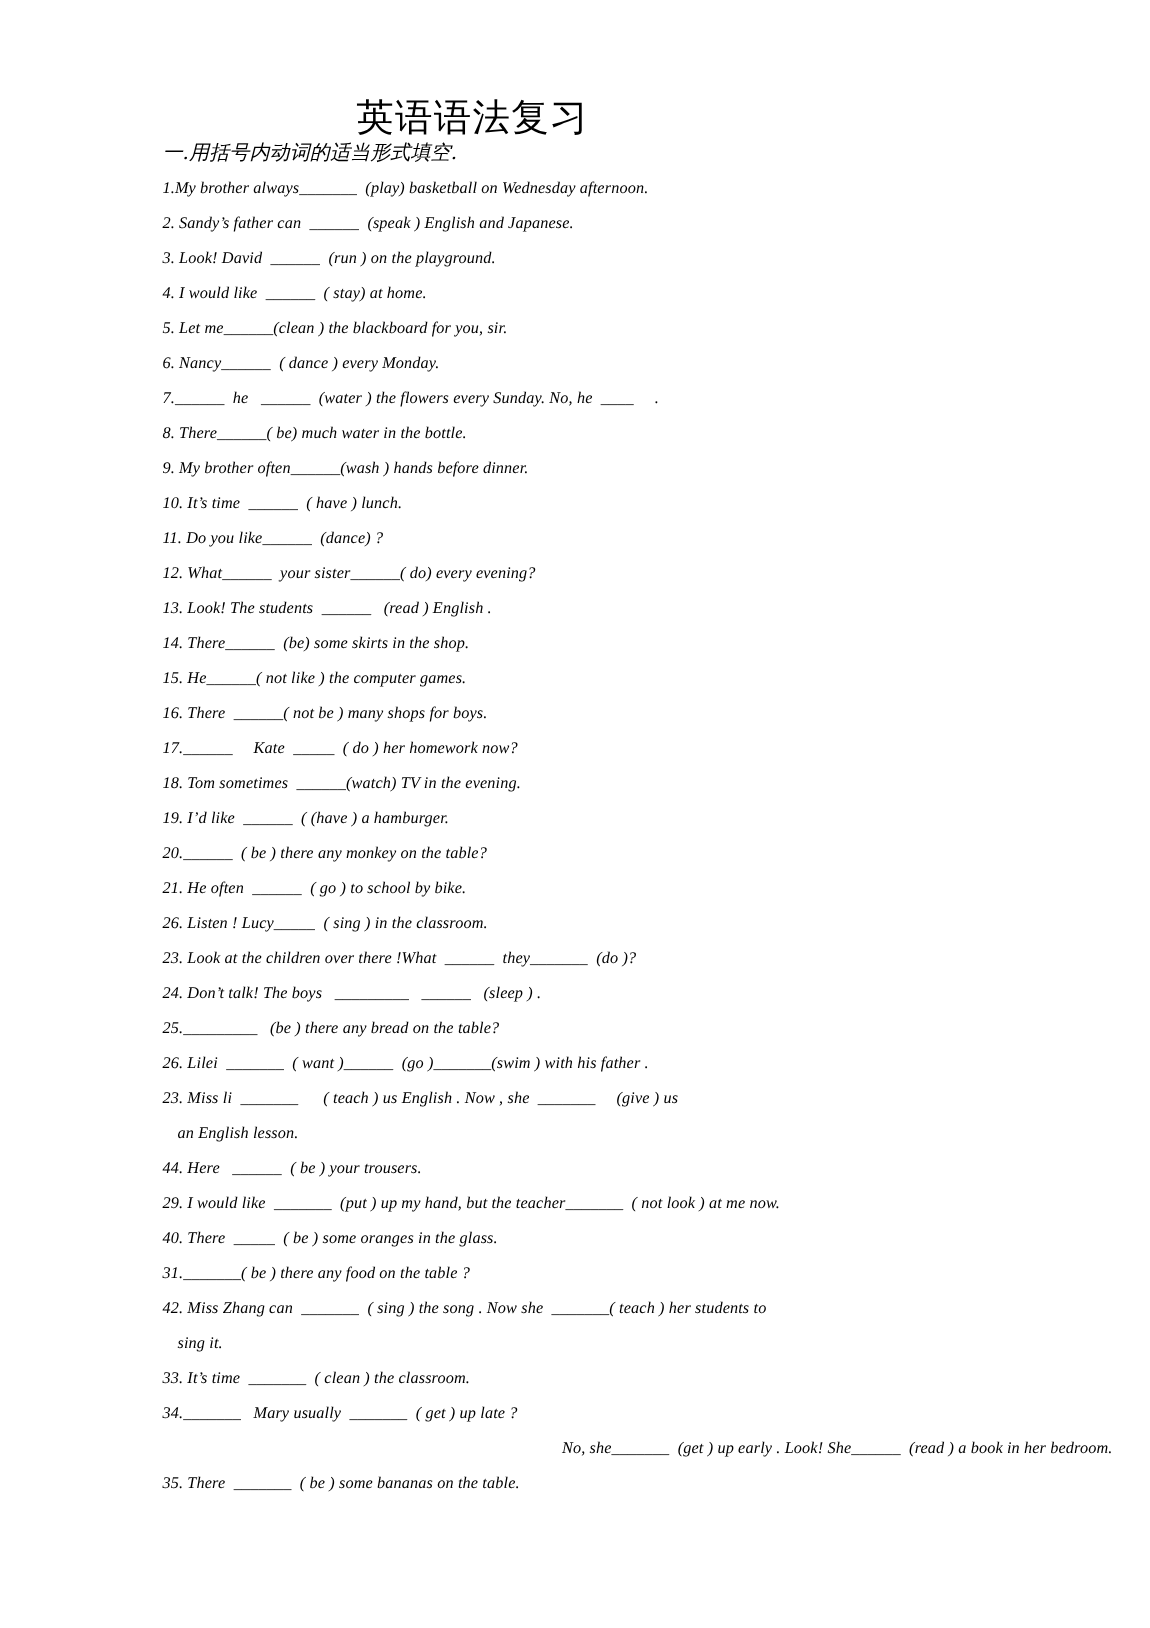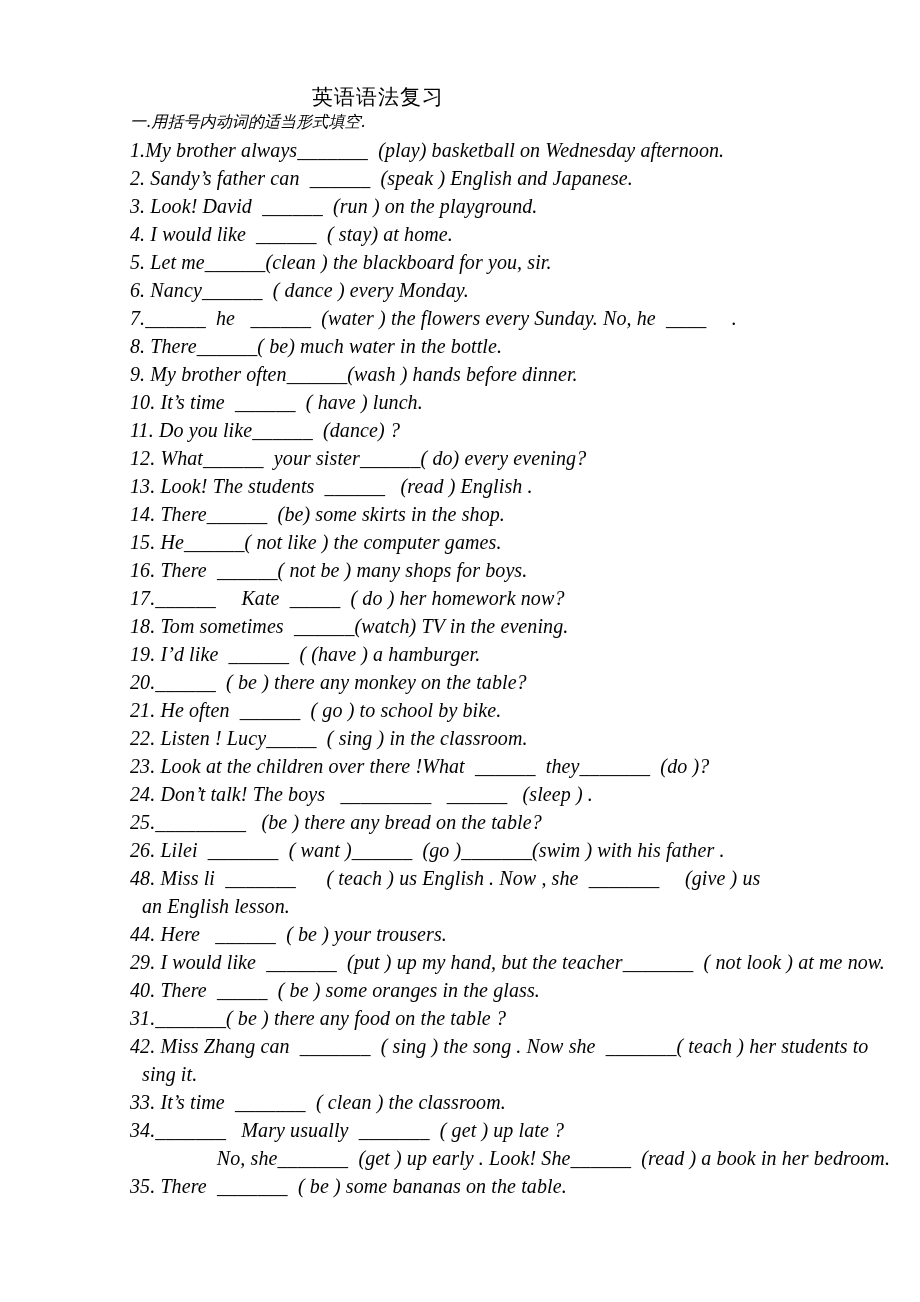--- a/index.html
+++ b/index.html
@@ -21,35 +21,35 @@
     width: 920px;
     height: 1302px;
     background: #ffffff;
   }
   .doc-title {
     position: absolute;
     left: 0;
     top: 80px;
     width: 756px;
     text-align: center;
-    font-size: 21px;
+    font-size: 30px;
     letter-spacing: 1px;
     line-height: 34px;
     white-space: pre;
-    font-family: Liberation Sans, sans-serif;
+    font-family: Liberation Mono, monospace;
   }
   .body-block {
     position: absolute;
     left: 130px;
     top: 108px;
     width: 760px;
     font-style: italic;
   }
   .line {
-    font-size: 20px;
+    font-size: 13px;
     line-height: 28px;
     height: 28px;
     white-space: pre;
     letter-spacing: 0.1px;
     font-family: "Liberation Serif", "DejaVu Serif", serif;
   }
   .line.cjk {
     font-family: "DejaVu Serif", "Liberation Serif", serif;
     font-size: 16px;
   }
@@ -80,26 +80,26 @@
         <div class="line">12. What______  your sister______( do) every evening?</div>
         <div class="line">13. Look! The students  ______   (read ) English .</div>
         <div class="line">14. There______  (be) some skirts in the shop.</div>
         <div class="line">15. He______( not like ) the computer games.</div>
         <div class="line">16. There  ______( not be ) many shops for boys.</div>
         <div class="line">17.______     Kate  _____  ( do ) her homework now?</div>
         <div class="line">18. Tom sometimes  ______(watch) TV in the evening.</div>
         <div class="line">19. I’d like  ______  ( (have ) a hamburger.</div>
         <div class="line">20.______  ( be ) there any monkey on the table?</div>
         <div class="line">21. He often  ______  ( go ) to school by bike.</div>
-        <div class="line">22. Listen ! Lucy_____  ( sing ) in the classroom.</div>
+        <div class="line">26. Listen ! Lucy_____  ( sing ) in the classroom.</div>
         <div class="line">23. Look at the children over there !What  ______  they_______  (do )?</div>
         <div class="line">24. Don’t talk! The boys   _________   ______   (sleep ) .</div>
         <div class="line">25._________   (be ) there any bread on the table?</div>
         <div class="line">26. Lilei  _______  ( want )______  (go )_______(swim ) with his father .</div>
-        <div class="line">48. Miss li  _______      ( teach ) us English . Now , she  _______     (give ) us</div>
+        <div class="line">23. Miss li  _______      ( teach ) us English . Now , she  _______     (give ) us</div>
         <div class="line indent1">an English lesson.</div>
         <div class="line">44. Here   ______  ( be ) your trousers.</div>
         <div class="line">29. I would like  _______  (put ) up my hand, but the teacher_______  ( not look ) at me now.</div>
         <div class="line">40. There  _____  ( be ) some oranges in the glass.</div>
         <div class="line">31._______( be ) there any food on the table ?</div>
         <div class="line">42. Miss Zhang can  _______  ( sing ) the song . Now she  _______( teach ) her students to</div>
         <div class="line indent1">sing it.</div>
         <div class="line">33. It’s time  _______  ( clean ) the classroom.</div>
         <div class="line">34._______   Mary usually  _______  ( get ) up late ?</div>
         <div class="line indent2">No, she_______  (get ) up early . Look! She______  (read ) a book in her bedroom.</div>

